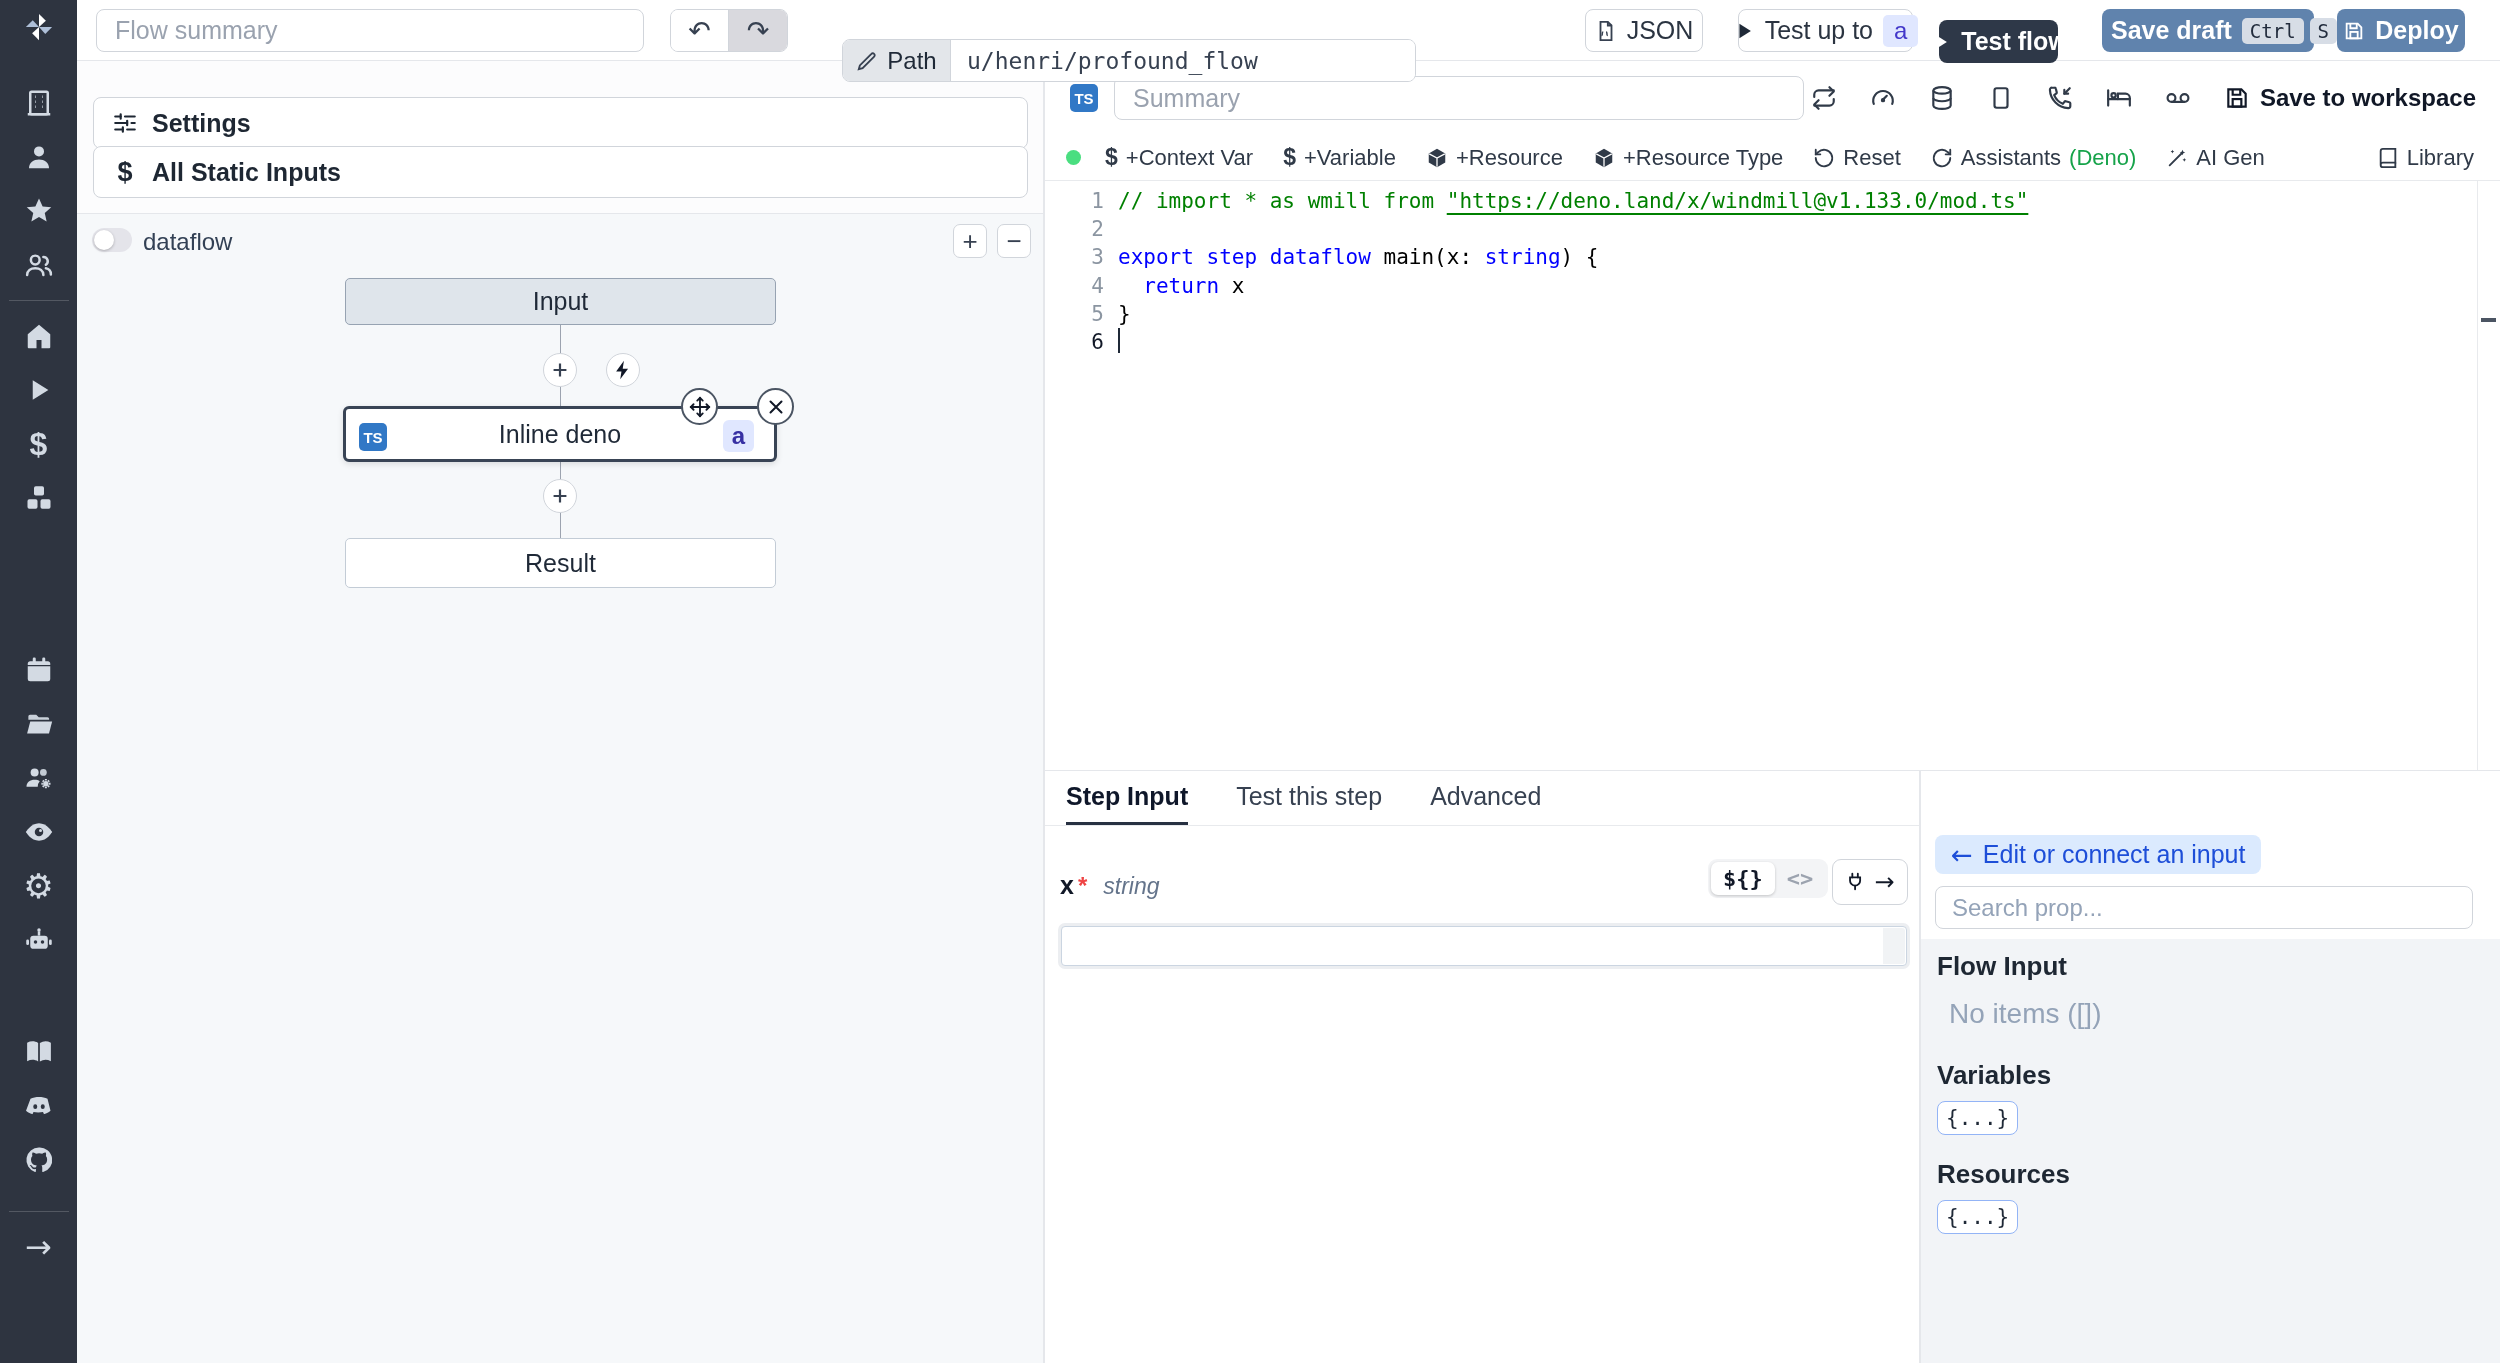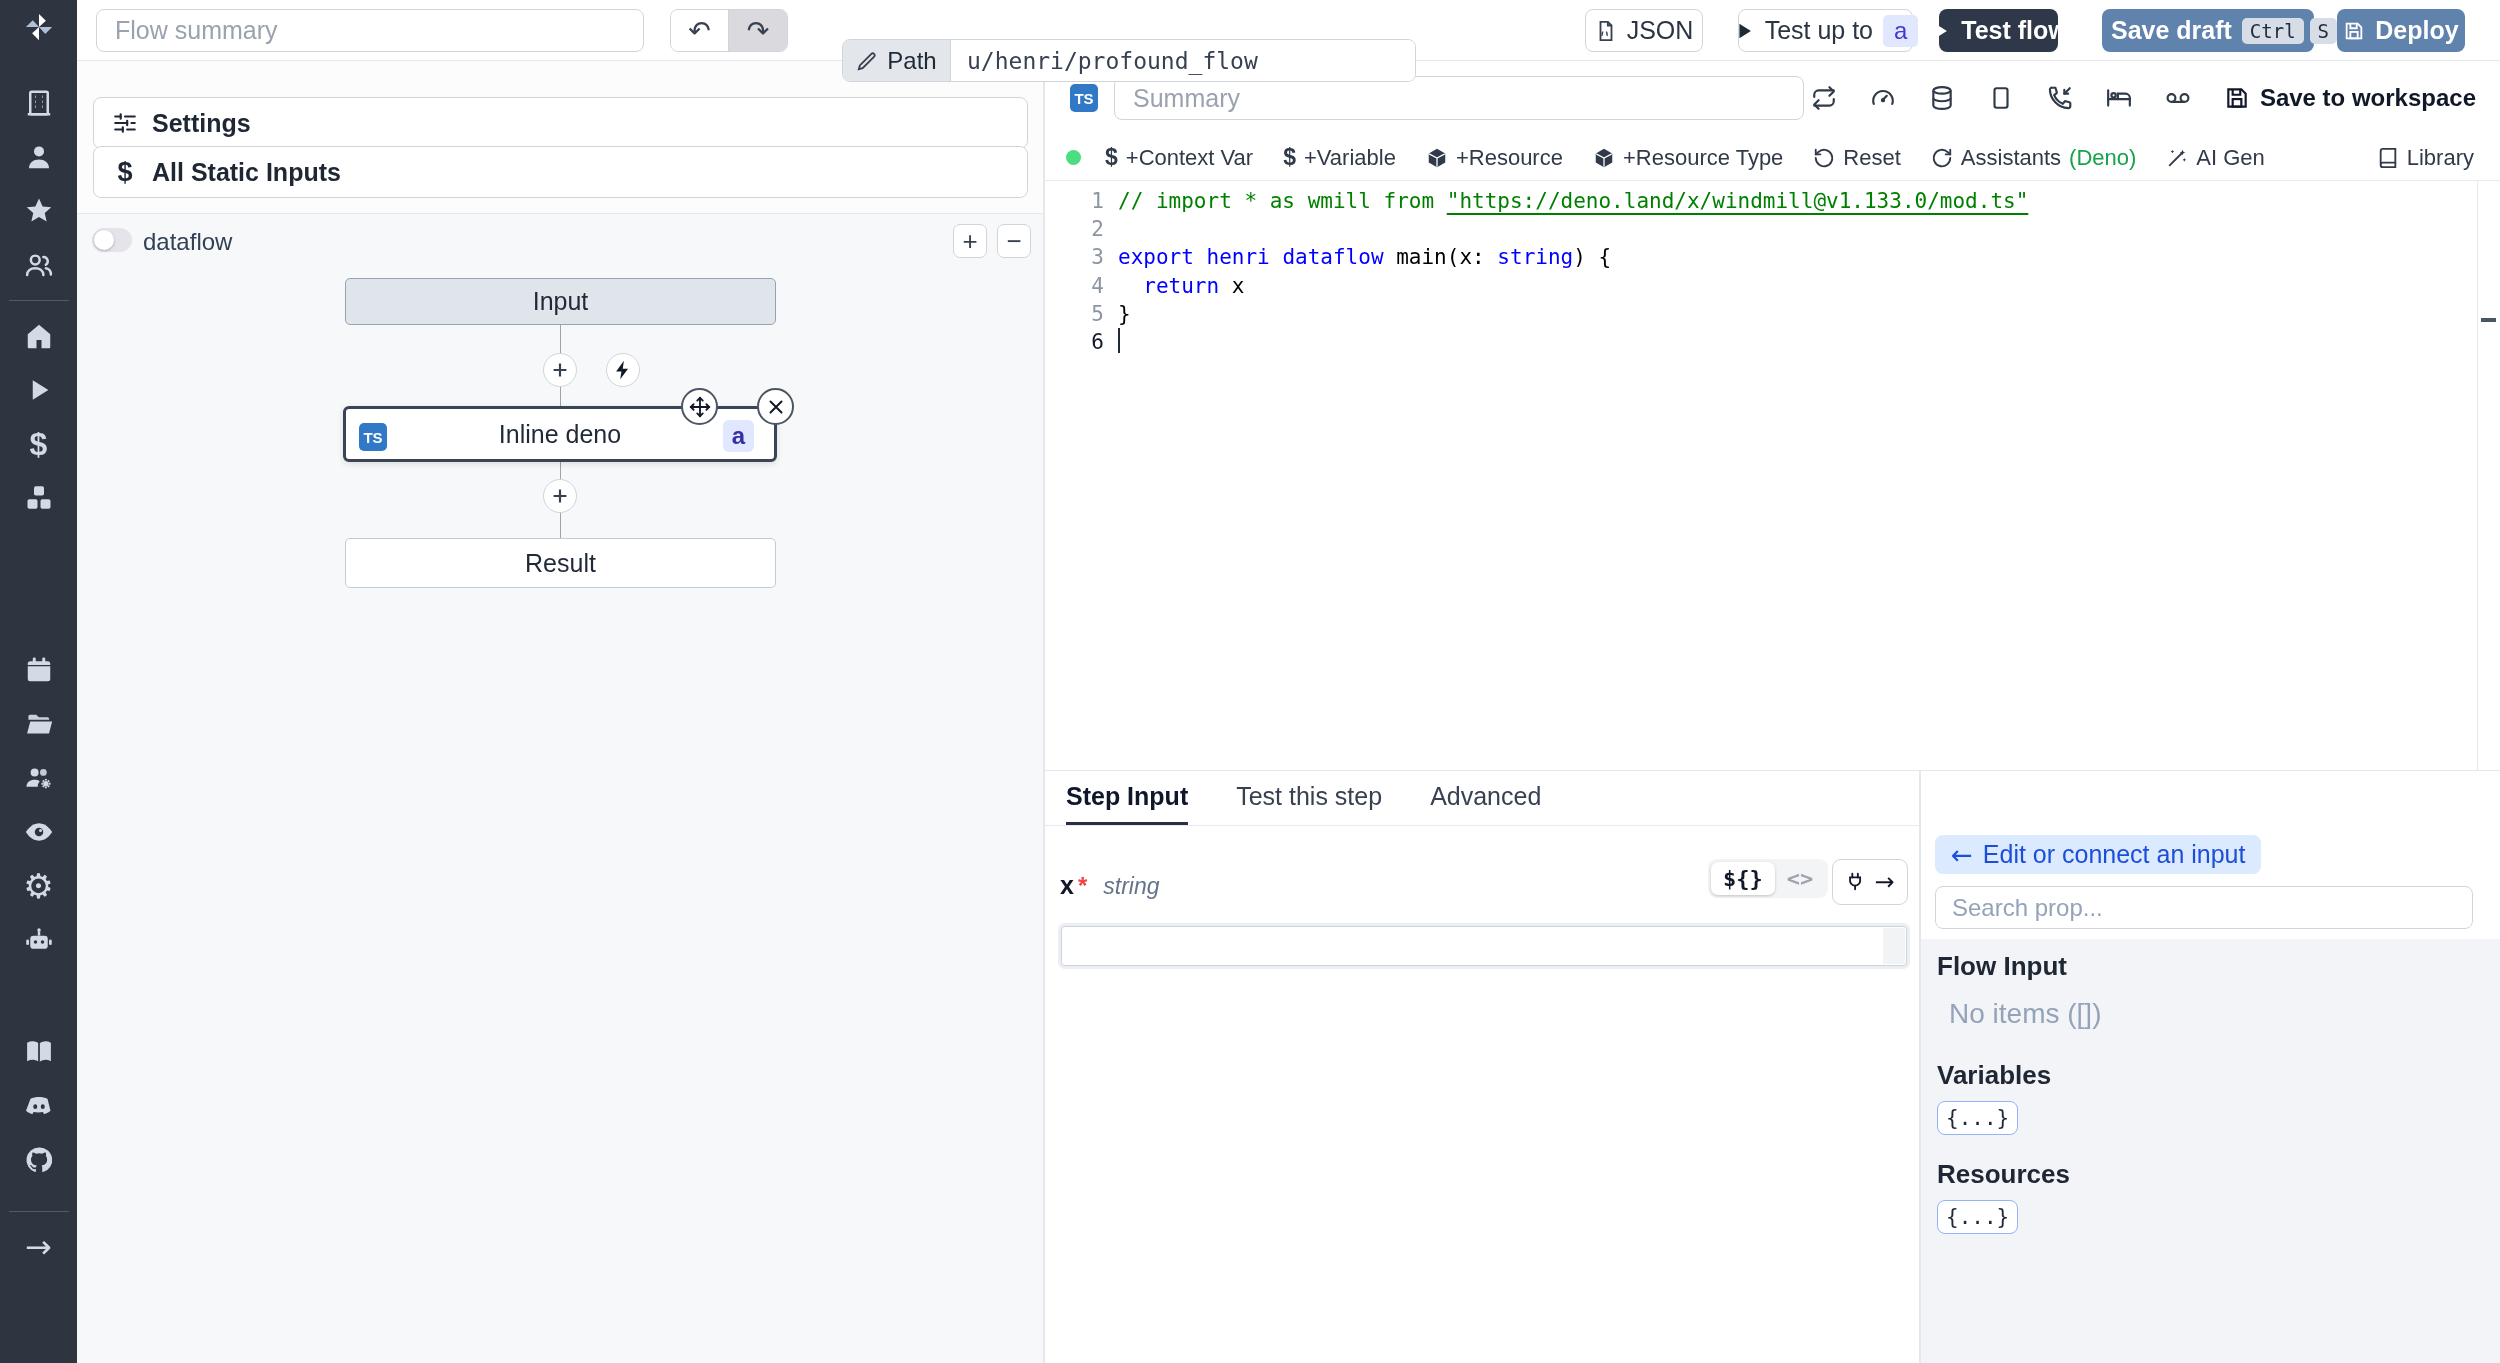--- a/index.html
+++ b/index.html
@@ -277,21 +277,21 @@
     </div>
 
     <div class="abs btn btn-outline" style="left:1661px;top:9px;width:175px;height:43px;">
       <svg class="ic-s" viewBox="0 0 24 24" fill="#1f2937">
           <path d="M7 4.2 19.5 12 7 19.8Z"></path>
         </svg>
       <span>Test up to</span>
       <span class="badge-a">a</span>
     </div>
 
-    <div class="abs btn btn-dark" style="left:1862px;top:9px;width:119px;height:43px;">
+    <div class="abs btn btn-dark" style="left:1862px;top:20px;width:119px;height:43px;">
       <svg class="ic-s" viewBox="0 0 24 24" fill="#ffffff">
           <path d="M7 4.2 19.5 12 7 19.8Z"></path>
         </svg>
       <span>Test flow</span>
     </div>
 
     <div class="abs btn btn-steel" style="left:2025px;top:9px;width:212px;height:43px;">
       <svg class="ic-s" viewBox="0 0 24 24" fill="none" stroke="#ffffff" stroke-width="2">
           <path d="M4 4h12l4 4v12H4Z"></path>
           <path d="M8 4v5h7V4"></path>
@@ -499,21 +499,21 @@
         <div class="ln">1</div>
         <div class="ln">2</div>
         <div class="ln">3</div>
         <div class="ln">4</div>
         <div class="ln">5</div>
         <div class="ln active">6</div>
       </div>
     <div class="codelines">
         <div class="cl"><span class="comment">// import * as wmill from </span><span class="link">"https://deno.land/x/windmill@v1.133.0/mod.ts"</span></div>
         <div class="cl"></div>
-        <div class="cl"><span class="keyword">export</span><span class="plain"> </span><span class="keyword">henri</span><span class="plain"> </span><span class="keyword">dataflow</span><span class="plain"> main(x: </span><span class="keyword">string</span><span class="plain">) {</span></div>
+        <div class="cl"><span class="keyword">export</span><span class="plain"> </span><span class="keyword">step</span><span class="plain"> </span><span class="keyword">dataflow</span><span class="plain"> main(x: </span><span class="keyword">string</span><span class="plain">) {</span></div>
         <div class="cl"><span class="plain">  </span><span class="keyword">return</span><span class="plain"> x</span></div>
         <div class="cl"><span class="plain">}</span></div>
         <div class="cl"><span class="cursor"></span></div>
       </div>
   </section>
   <div class="abs ruler">
     <div style="position:absolute;left:3px;top:137px;width:15px;height:4px;background:#4b5563;"></div>
   </div>
 
   <section class="abs steppanel">

